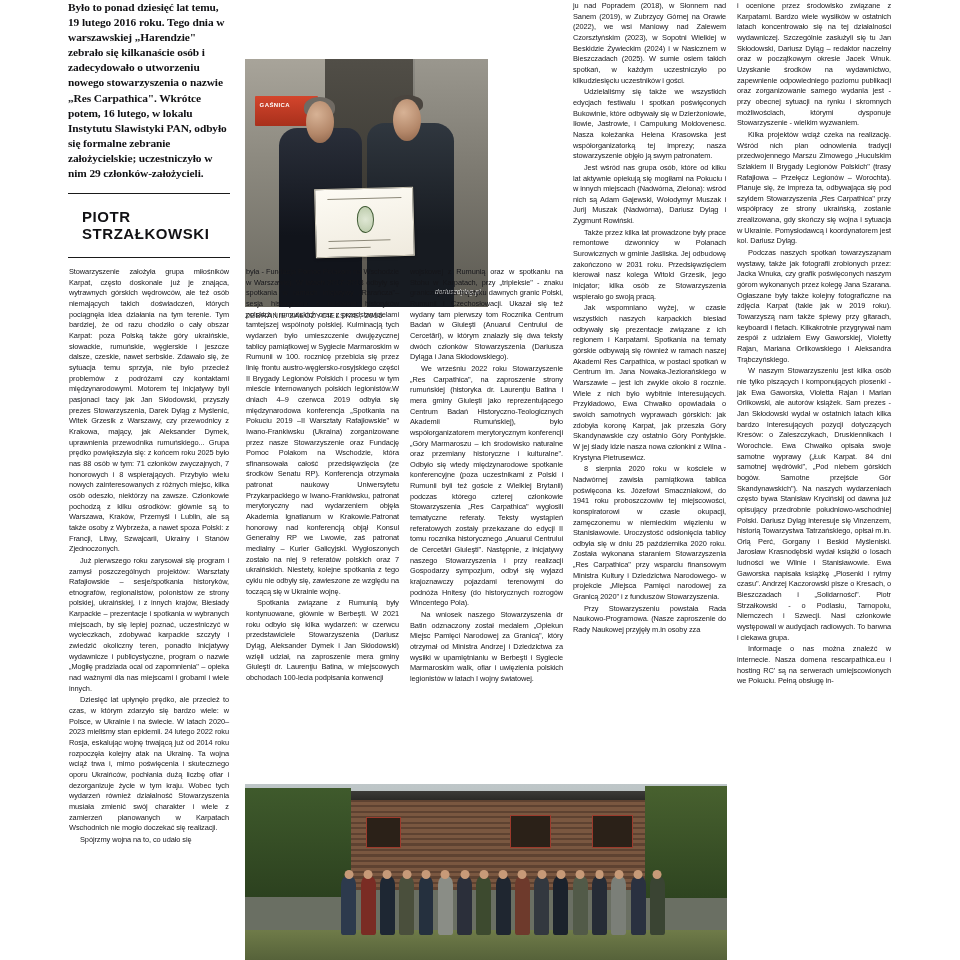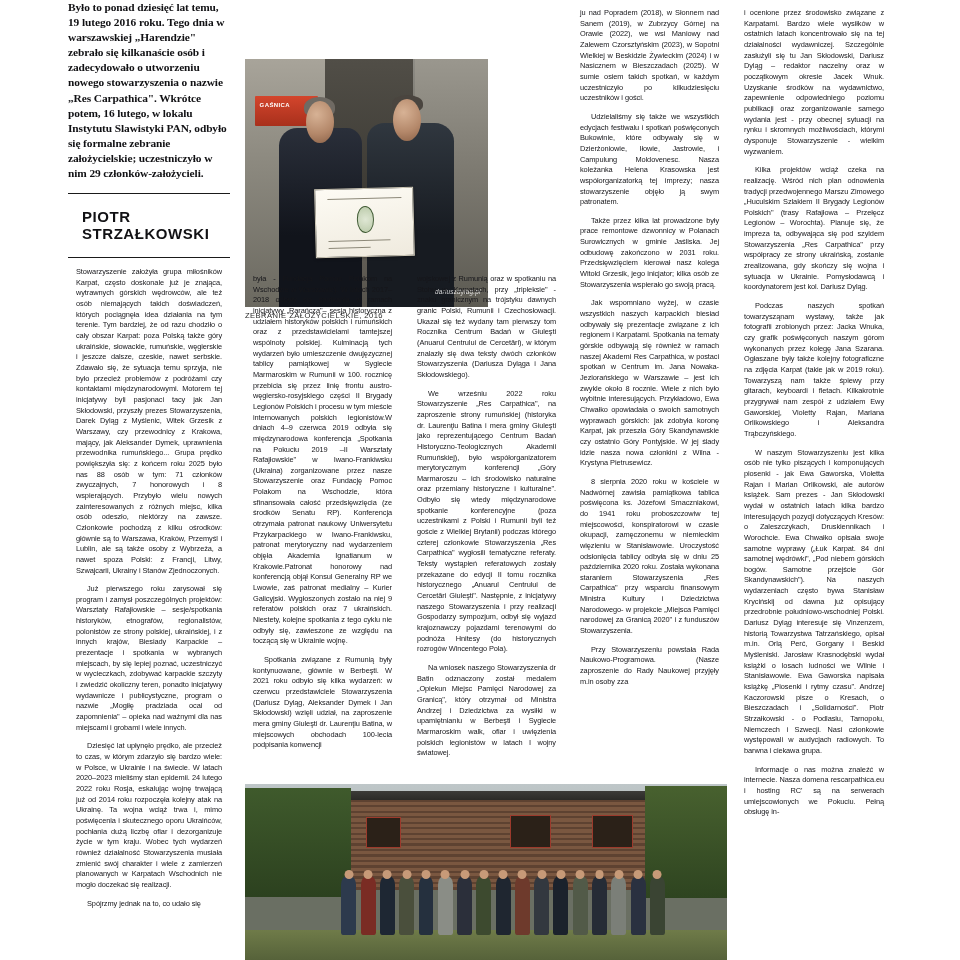--- a/index.html
+++ b/index.html
@@ -31,21 +31,21 @@
   }
   .body-text {
     font-family: "Liberation Sans", sans-serif;
     font-size: 7.4px;
     line-height: 10.65px;
     text-align: justify;
     text-justify: inter-word;
     hyphens: manual;
     color: #16161a;
     letter-spacing: -0.08px;
-    margin: 8px;
+    margin: 1px;
   }
   .body-text + .body-text {
     text-indent: 11px;
   }
 
   
   .lead {
     font-family: "Liberation Serif", serif;
     font-size: 11.4px;
     line-height: 15.1px;
@@ -231,21 +231,21 @@
 
     <div class="byline-wrap">
       <div class="rule-top"></div>
       <p class="byline">PIOTR STRZAŁKOWSKI</p>
       <div class="rule-bottom"></div>
     </div>
 
     <p class="body-text">Stowarzyszenie założyła grupa miłośników Karpat, często doskonale już je znająca, wytrawnych górskich wędrowców, ale też osób niemających takich doświadczeń, których pociągnęła idea działania na tym terenie. Tym bardziej, że od razu chodziło o cały obszar Karpat: poza Polską także góry ukraińskie, słowackie, rumuńskie, węgierskie i jeszcze dalsze, czeskie, nawet serbskie. Zdawało się, że sytuacja temu sprzyja, nie było przecież problemów z podróżami czy kontaktami międzynarodowymi. Motorem tej inicjatywy byli pasjonaci tacy jak Jan Skłodowski, przyszły prezes Stowarzyszenia, Darek Dyląg z Myślenic, Witek Grzesik z Warszawy, czy przewodnicy z Krakowa, mający, jak Aleksander Dymek, uprawnienia przewodnika rumuńskiego... Grupa prędko powiększyła się: z końcem roku 2025 było nas 88 osób w tym: 71 członków zwyczajnych, 7 honorowych i 8 wspierających. Przybyło wielu nowych zainteresowanych z różnych miejsc, kilka osób odeszło, niektórzy na zawsze. Członkowie pochodzą z kilku ośrodków: głównie są to Warszawa, Kraków, Przemyśl i Lublin, ale są także osoby z Wybrzeża, a nawet spoza Polski: z Francji, Litwy, Szwajcarii, Ukrainy i Stanów Zjednoczonych.</p>
     <p class="body-text">Już pierwszego roku zarysował się program i zamysł poszczególnych projektów: Warsztaty Rafajłowskie – sesje/spotkania historyków, etnografów, regionalistów, polonistów ze strony polskiej, ukraińskiej, i z innych krajów, Biesiady Karpackie – prezentacje i spotkania w wybranych miejscach, by się lepiej poznać, uczestniczyć w wycieczkach, zdobywać karpackie szczyty i zwiedzić okoliczny teren, ponadto inicjatywy wydawnicze i publicystyczne, program o nazwie „Mogiłę pradziada ocal od zapomnienia" – opieka nad ważnymi dla nas miejscami i grobami i wiele innych.</p>
     <p class="body-text">Dziesięć lat upłynęło prędko, ale przecież to czas, w którym zdarzyło się bardzo wiele: w Polsce, w Ukrainie i na świecie. W latach 2020–2023 mieliśmy stan epidemii. 24 lutego 2022 roku Rosja, eskalując wojnę trwającą już od 2014 roku rozpoczęła kolejny atak na Ukrainę. Ta wojna wciąż trwa i, mimo poświęcenia i skutecznego oporu Ukraińców, pochłania dużą liczbę ofiar i dezorganizuje życie w tym kraju. Wobec tych wydarzeń również działalność Stowarzyszenia musiała zmienić swój charakter i wiele z zamierzeń planowanych w Karpatach Wschodnich nie mogło doczekać się realizacji.</p>
-    <p class="body-text">Spójrzmy jednak na to, co udało się</p>
+    <p class="body-text">Spójrzmy wojna na to, co udało się</p>
   </div>
 
   <div class="figure" style="left:245px; top:12px; width:243px; height:248px;margin-top:47px;">
     <div class="photo">
       <div class="p1-bg"></div>
       <div class="p1-wall-l"></div>
       <div class="p1-wall-r"></div>
       <div class="p1-doorframe"></div>
       <div class="p1-red"></div>
       <div class="p1-red-text">GAŚNICA</div>
@@ -275,20 +275,21 @@
 
   <div class="col" style="left:409px; top:266px; width:155px; height:694px;">
     <p class="body-text">wojskowej z Rumunią oraz w spotkaniu na Stohu w Karpatach, przy „tripleksie" - znaku granicznym na trójstyku dawnych granic Polski, Rumunii i Czechosłowacji. Ukazał się też wydany tam pierwszy tom Rocznika Centrum Badań w Giuleşti (Anuarul Centrului de Cercetări), w którym znalazły się dwa teksty dwóch członków Stowarzyszenia (Dariusza Dyląga i Jana Skłodowskiego).</p>
     <p class="body-text">We wrześniu 2022 roku Stowarzyszenie „Res Carpathica", na zaproszenie strony rumuńskiej (historyka dr. Laurenţiu Batina i mera gminy Giuleşti jako reprezentującego Centrum Badań Historyczno-Teologicznych Akademii Rumuńskiej), było współorganizatorem merytorycznym konferencji „Góry Marmaroszu – ich środowisko naturalne oraz przemiany historyczne i kulturalne". Odbyło się wtedy międzynarodowe spotkanie konferencyjne (poza uczestnikami z Polski i Rumunii byli też goście z Wielkiej Brytanii) podczas którego czterej członkowie Stowarzyszenia „Res Carpathica" wygłosili tematyczne referaty. Teksty wystąpień referatowych zostały przekazane do edycji II tomu rocznika historycznego „Anuarul Centrului de Cercetări Giuleşti". Następnie, z inicjatywy naszego Stowarzyszenia i przy realizacji Gospodarzy sympozjum, odbył się wyjazd krajoznawczy pojazdami terenowymi do podnóża Hnitesy (do historycznych rozrogów Wincentego Pola).</p>
     <p class="body-text">Na wniosek naszego Stowarzyszenia dr Batin odznaczony został medalem „Opiekun Miejsc Pamięci Narodowej za Granicą", który otrzymał od Ministra Andrzej i Dziedzictwa za wysiłki w upamiętnianiu w Berbeşti i Sygiecie Marmaroskim walk, ofiar i uwięzienia polskich legionistów w latach I wojny światowej.</p>
   </div>
 
   <div class="col" style="left:572px; top:0px; width:155px; height:800px;">
     <p class="body-text">ju nad Popradem (2018), w Słonnem nad Sanem (2019), w Zubrzycy Górnej na Orawie (2022), we wsi Maniowy nad Zalewem Czorsztyńskim (2023), w Sopotni Wielkiej w Beskidzie Żywieckim (2024) i w Nasicznem w Bieszczadach (2025). W sumie osiem takich spotkań, w każdym uczestniczyło po kilkudziesięciu uczestników i gości.</p>
     <p class="body-text">Udzielaliśmy się także we wszystkich edycjach festiwalu i spotkań poświęconych Bukowinie, które odbywały się w Dzierżoniowie, Iłowie, Jastrowie, i Campulung Moldovenesc. Nasza koleżanka Helena Krasowska jest współorganizatorką tej imprezy; nasza stowarzyszenie objęło ją swym patronatem.</p>
+    <p class="body-text">Jest wśród nas grupa osób, które od kilku lat aktywnie opiekują się mogiłami na Pokuciu i w innych miejscach (Nadwórna, Zielona): wśród nich są Adam Gajewski, Wołodymyr Muszak i Jurij Muszak (Nadwórna), Dariusz Dyląg i Zygmunt Rowiński.</p>
     <p class="body-text">Także przez kilka lat prowadzone były prace remontowe dzwonnicy w Polanach Surowicznych w gminie Jaśliska. Jej odbudowę zakończono w 2031 roku. Przedsięwzięciem kierował nasz kolega Witold Grzesik, jego inicjator; kilka osób ze Stowarzyszenia wspierało go swoją pracą.</p>
     <p class="body-text">Jak wspomniano wyżej, w czasie wszystkich naszych karpackich biesiad odbywały się prezentacje związane z ich regionem i Karpatami. Spotkania na tematy górskie odbywają się również w ramach naszej Akademi Res Carpathica, w postaci spotkań w Centrum im. Jana Nowaka-Jeziorańskiego w Warszawie – jest ich zwykle około 8 rocznie. Wiele z nich było wybitnie interesujących. Przykładowo, Ewa Chwałko opowiadała o swoich samotnych wyprawach górskich: jak zdobyła koronę Karpat, jak przeszła Góry Skandynawskie czy ostatnio Góry Pontyjskie. W jej ślady idzie nasza nowa członkini z Wilna - Krystyna Pietrusewicz.</p>
     <p class="body-text">8 sierpnia 2020 roku w kościele w Nadwórnej zawisła pamiątkowa tablica poświęcona ks. Józefowi Smaczniakowi, do 1941 roku proboszczowiw tej miejscowości, konspiratorowi w czasie okupacji, zamęczonemu w niemieckim więzieniu w Stanisławowie. Uroczystość odsłonięcia tablicy odbyła się w dniu 25 października 2020 roku. Została wykonana staraniem Stowarzyszenia „Res Carpathica" przy wsparciu finansowym Ministra Kultury i Dziedzictwa Narodowego- w projekcie „Miejsca Pamięci narodowej za Granicą 2020" i z funduszów Stowarzyszenia.</p>
     <p class="body-text">Przy Stowarzyszeniu powstała Rada Naukowo-Programowa. (Nasze zaproszenie do Rady Naukowej przyjęły m.in osoby zza</p>
   </div>
 
   <div class="col" style="left:736px; top:0px; width:156px; height:960px;">
     <p class="body-text">i ocenione przez środowisko związane z Karpatami. Bardzo wiele wysiłków w ostatnich latach koncentrowało się na tej działalności wydawniczej. Szczególnie zasłużyli się tu Jan Skłodowski, Dariusz Dyląg – redaktor naczelny oraz w początkowym okresie Jacek Wnuk. Uzyskanie środków na wydawnictwo, zapewnienie odpowiedniego poziomu publikacji oraz zorganizowanie samego wydania jest - przy obecnej sytuacji na rynku i skromnych możliwościach, którymi dysponuje Stowarzyszenie - wielkim wyzwaniem.</p>
     <p class="body-text">Kilka projektów wciąż czeka na realizację. Wśród nich plan odnowienia tradycji przedwojennego Marszu Zimowego „Huculskim Szlakiem II Brygady Legionów Polskich" (trasy Rafajłowa – Przełęcz Legionów – Worochta). Planuje się, że impreza ta, odbywająca się pod szyldem Stowarzyszenia „Res Carpathica" przy współpracy ze strony ukraińską, zostanie zrealizowana, gdy skończy się wojna i sytuacja w Ukrainie. Pomysłodawcą i koordynatorem jest kol. Dariusz Dyląg.</p>
     <p class="body-text">Podczas naszych spotkań towarzysząnam wystawy, także jak fotografii zrobionych przez: Jacka Wnuka, czy grafik poświęconych naszym górom wykonanych przez kolegę Jana Szarana. Ogłaszane były także kolejny fotograficzne na zdjęcia Karpat (takie jak w 2019 roku). Towarzyszą nam także śpiewy przy gitarach, keyboardi i fletach. Kilkakrotnie przygrywał nam zespół z udziałem Ewy Gaworskiej, Violetty Rajan, Mariana Orlikowskiego i Aleksandra Trąbczyńskiego.</p>

